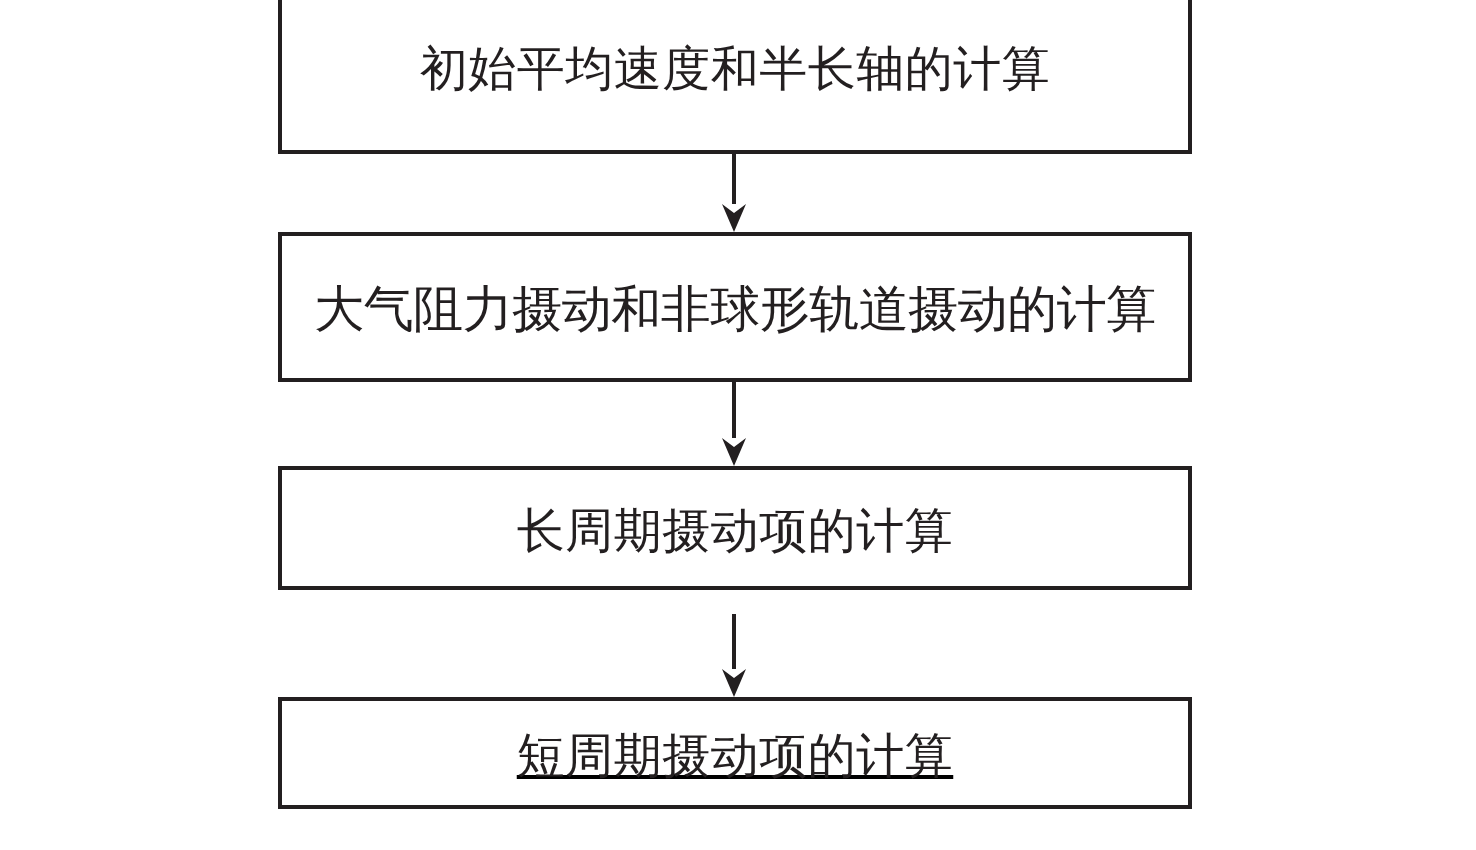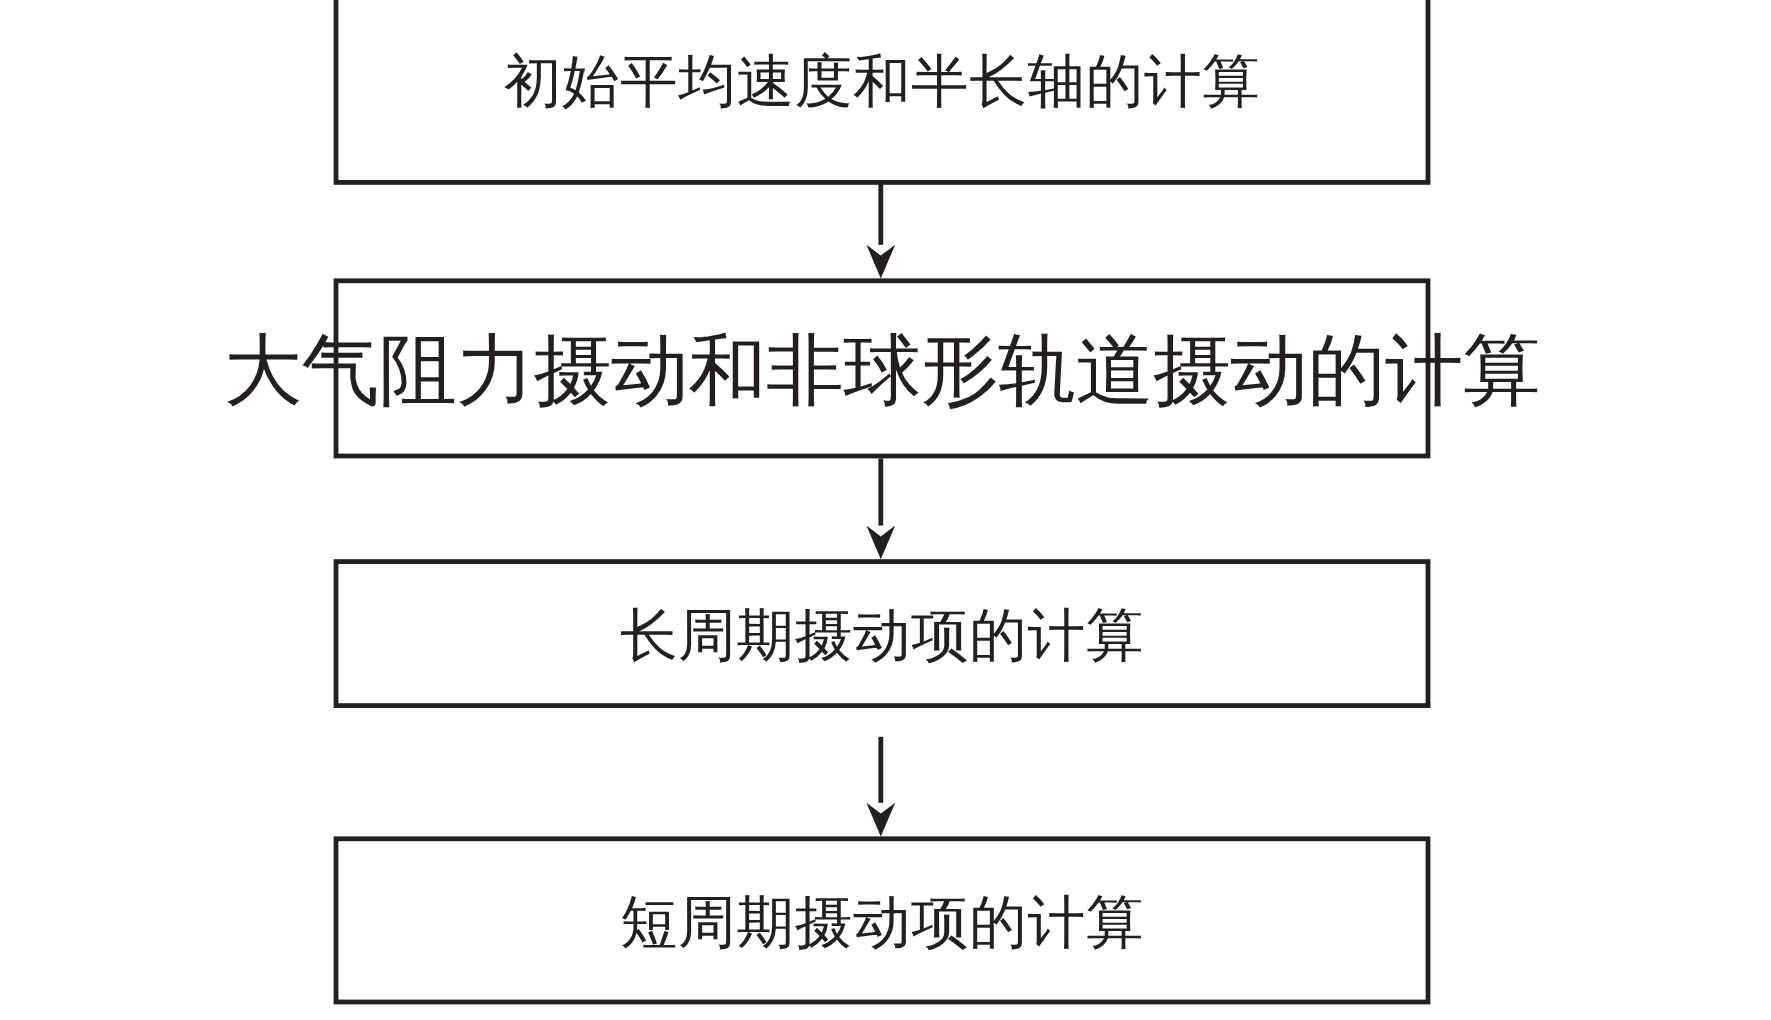--- a/index.html
+++ b/index.html
@@ -45,24 +45,24 @@
     
     position: relative;
     top: -4px;
     margin-top: 12px;
   }
 
   
   #box-1 { top: -22px; height: 176px; }
   #box-2 { top: 232px; height: 150px; }
   #box-3 { top: 466px; height: 124px; }
-  #box-4 { top: 697px; height: 140px; }
+  #box-4 { top: 697px; height: 112px; text-decoration: underline; }
 
   
-  #box-2 .proc-label { font-size: 65px; letter-spacing: -0.5px; }
+  #box-2 .proc-label { font-size: 50px; letter-spacing: -0.5px; }
 
   
   .connector {
     position: absolute;
     left: 722px;          
     width: 24px;
   }
   .connector .stem {
     position: absolute;
     left: 10px;           

